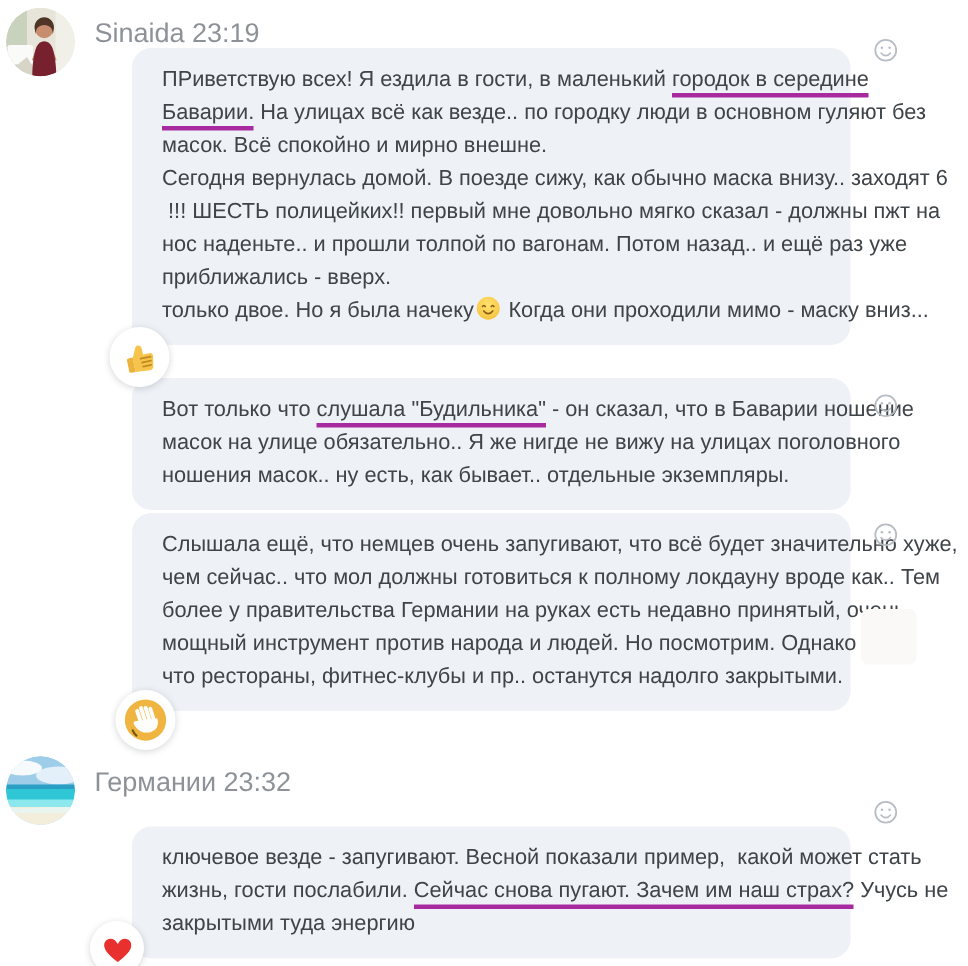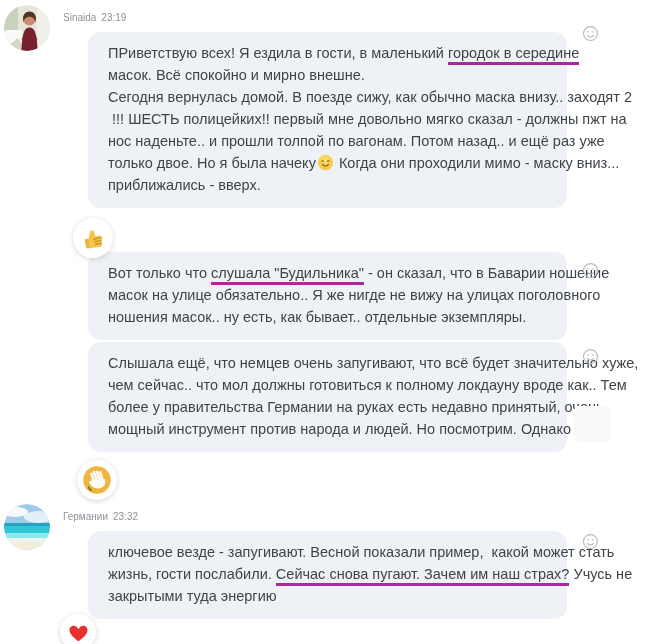--- a/index.html
+++ b/index.html
@@ -2,29 +2,29 @@
 <html><head>
 <meta charset="utf-8">
 <style>
   html,body{margin:0;padding:0;background:#fff;}
   .screen{
     position:relative;width:645px;height:644px;background:#ffffff;
     font-family:"Liberation Sans","DejaVu Sans",sans-serif;overflow:hidden;
   }
   .avatar{position:absolute;width:46px;height:46px;border-radius:50%;overflow:hidden;}
   .av1{left:4px;top:5px;} .av2{left:4px;top:504px;}
-  .meta{position:absolute;font-size:10px;color:#8d9298;white-space:pre;}
+  .meta{position:absolute;font-size:18px;color:#8d9298;white-space:pre;}
   .meta1{left:63px;top:12px;} .meta2{left:63px;top:511px;}
   .meta .time{margin-left:5px;}
   .bubble{
     position:absolute;left:88px;width:479px;box-sizing:border-box;
     background:#eef2f6;border-radius:13px;padding:10px 20px 12px 20px;
     font-size:14.5px;color:#3f4448;
   }
-  .b1{top:32px;} .b2{top:252px;} .b3{top:342px;} .b4{top:531px;}
+  .b1{top:32px;} .b2{top:252px;} .b3{top:342px;} .b4{top:551px;}
   .line{white-space:pre;line-height:22px;height:22px;}
   .hl{border-bottom:3px solid #a72a9e;padding-bottom:1px;}
   .inline-emoji{display:inline-block;width:17px;height:17px;margin:0 1px;}
   .inline-emoji svg{vertical-align:-3px;}
   .react-btn{position:absolute;width:17px;height:17px;}
   .s1{left:582px;top:25px;} .s2{left:582px;top:262px;}
   .s3{left:582px;top:348px;} .s4{left:582px;top:533px;}
   .reaction{
     position:absolute;background:#fff;border-radius:50%;
     box-shadow:0 1px 5px rgba(40,50,60,.20);
@@ -53,47 +53,49 @@
           <path d="M20.5 26l-3.2 9 2 1 3.2-8zM30.5 26l3.2 9-2 1-3.2-8z" fill="#c78d6e"></path>
           <path d="M17.5 46c0-9 1.5-17 3-20 1-2 2.5-3.5 5-3.5s4 1.5 5 3.5c1.5 3 3 11 3 20z" fill="#77212f"></path>
           <circle cx="25.5" cy="14.5" r="6" fill="#c78d6e"></circle>
           <path d="M19 13.5c0-4.2 2.9-7 6.5-7s6.5 2.8 6.5 7l-.8 4.5c.2-4-2.2-6.3-5.7-6.3s-5.9 2.3-5.7 6.3z" fill="#4f3526"></path>
         </g>
       </svg></div>
   <div class="meta meta1"><span>Sinaida</span><span class="time">23:19</span></div>
 
   <div class="bubble b1">
       <div class="line"><span>ПРиветствую всех! Я ездила в гости, в маленький </span><span class="hl">городок в середине</span></div>
+      <div class="line"><span class="hl">Баварии.</span><span> На улицах всё как везде.. по городку люди в основном гуляют без</span></div>
       <div class="line"><span>масок. Всё спокойно и мирно внешне.</span></div>
-      <div class="line"><span>Сегодня вернулась домой. В поезде сижу, как обычно маска внизу.. заходят 2</span></div>
+      <div class="line"><span>Сегодня вернулась домой. В поезде сижу, как обычно маска внизу.. заходят 6</span></div>
       <div class="line"><span> !!! ШЕСТЬ полицейких!! первый мне довольно мягко сказал - должны пжт на</span></div>
       <div class="line"><span>нос наденьте.. и прошли толпой по вагонам. Потом назад.. и ещё раз уже</span></div>
+      <div class="line"><span>приближались - вверх.</span></div>
       <div class="line"><span>только двое. Но я была начеку</span><span class="inline-emoji"><svg width="17" height="17" viewBox="0 0 20 20">
             <defs>
               <radialGradient id="gsm" cx="50%" cy="35%" r="75%">
                 <stop offset="0%" stop-color="#ffe36e"></stop>
                 <stop offset="100%" stop-color="#f6bf3c"></stop>
               </radialGradient>
             </defs>
             <circle cx="10" cy="10" r="9" fill="url(#gsm)"></circle>
             <path d="M5.5 8.7c.5-1.1 1.7-1.1 2.2 0M12.3 8.7c.5-1.1 1.7-1.1 2.2 0" stroke="#8a5b16" stroke-width="1.2" fill="none" stroke-linecap="round"></path>
             <path d="M6.5 12.2c.9 1.3 2.1 2 3.5 2s2.6-.7 3.5-2" stroke="#8a5b16" stroke-width="1.3" fill="none" stroke-linecap="round"></path>
           </svg></span><span> Когда они проходили мимо - маску вниз...</span></div>
-      <div class="line"><span>приближались - вверх.</span></div>
     </div>
   <div class="bubble b2">
       <div class="line"><span>Вот только что </span><span class="hl">слушала "Будильника"</span><span> - он сказал, что в Баварии ношение</span></div>
       <div class="line"><span>масок на улице обязательно.. Я же нигде не вижу на улицах поголовного</span></div>
       <div class="line"><span>ношения масок.. ну есть, как бывает.. отдельные экземпляры.</span></div>
     </div>
   <div class="bubble b3">
       <div class="line"><span>Слышала ещё, что немцев очень запугивают, что всё будет значительно хуже,</span></div>
       <div class="line"><span>чем сейчас.. что мол должны готовиться к полному локдауну вроде как.. Тем</span></div>
       <div class="line"><span>более у правительства Германии на руках есть недавно принятый, очень</span></div>
       <div class="line"><span>мощный инструмент против народа и людей. Но посмотрим. Однако ясно,</span></div>
+      <div class="line"><span>что рестораны, фитнес-клубы и пр.. останутся надолго закрытыми.</span></div>
     </div>
 
   <div class="react-btn s1"><svg width="17" height="17" viewBox="0 0 20 20">
         <circle cx="10" cy="10" r="8.2" fill="none" stroke="#b7bdc4" stroke-width="1.4"></circle>
         <circle cx="7" cy="8" r="1" fill="#b7bdc4"></circle>
         <circle cx="13" cy="8" r="1" fill="#b7bdc4"></circle>
         <path d="M6.3 12.2c1 1.3 2.3 2 3.7 2s2.7-.7 3.7-2" fill="none" stroke="#b7bdc4" stroke-width="1.3" stroke-linecap="round"></path>
       </svg></div>
   <div class="react-btn s2"><svg width="17" height="17" viewBox="0 0 20 20">
         <circle cx="10" cy="10" r="8.2" fill="none" stroke="#b7bdc4" stroke-width="1.4"></circle>

